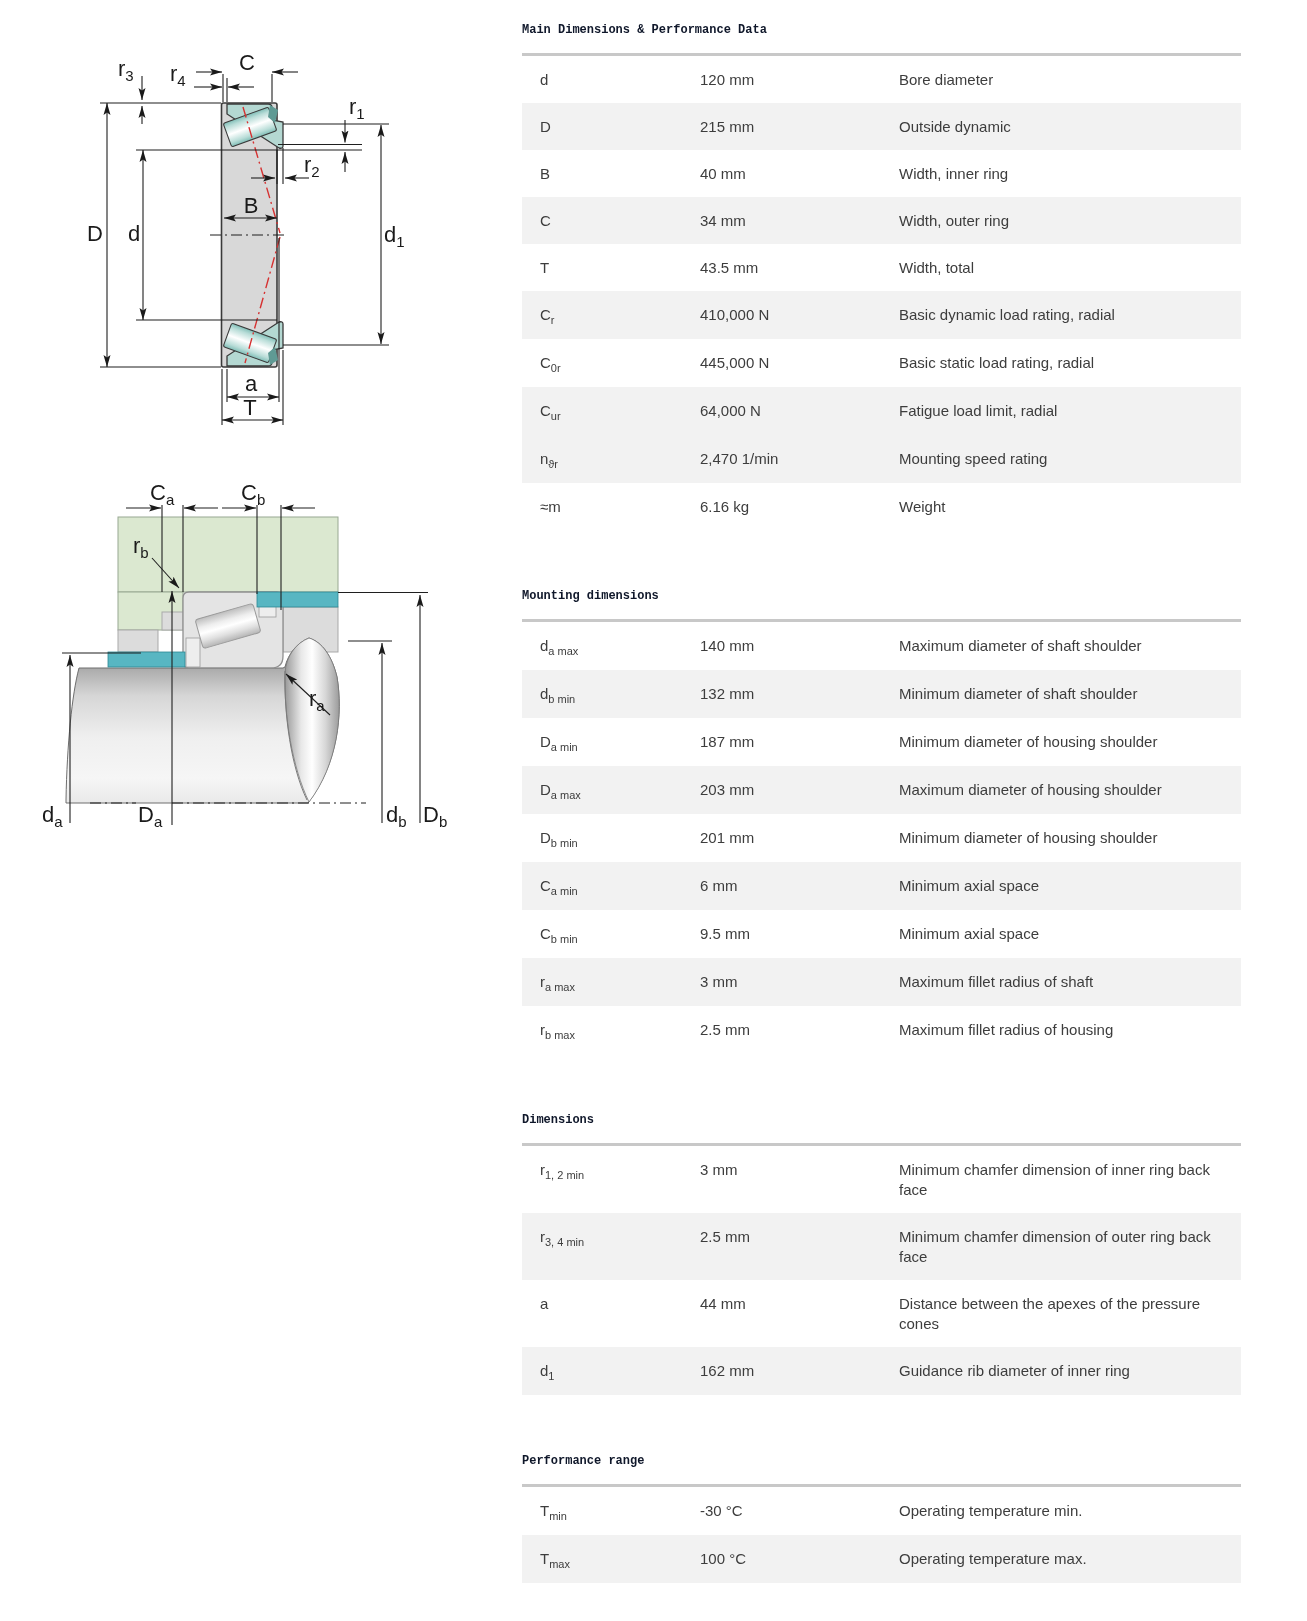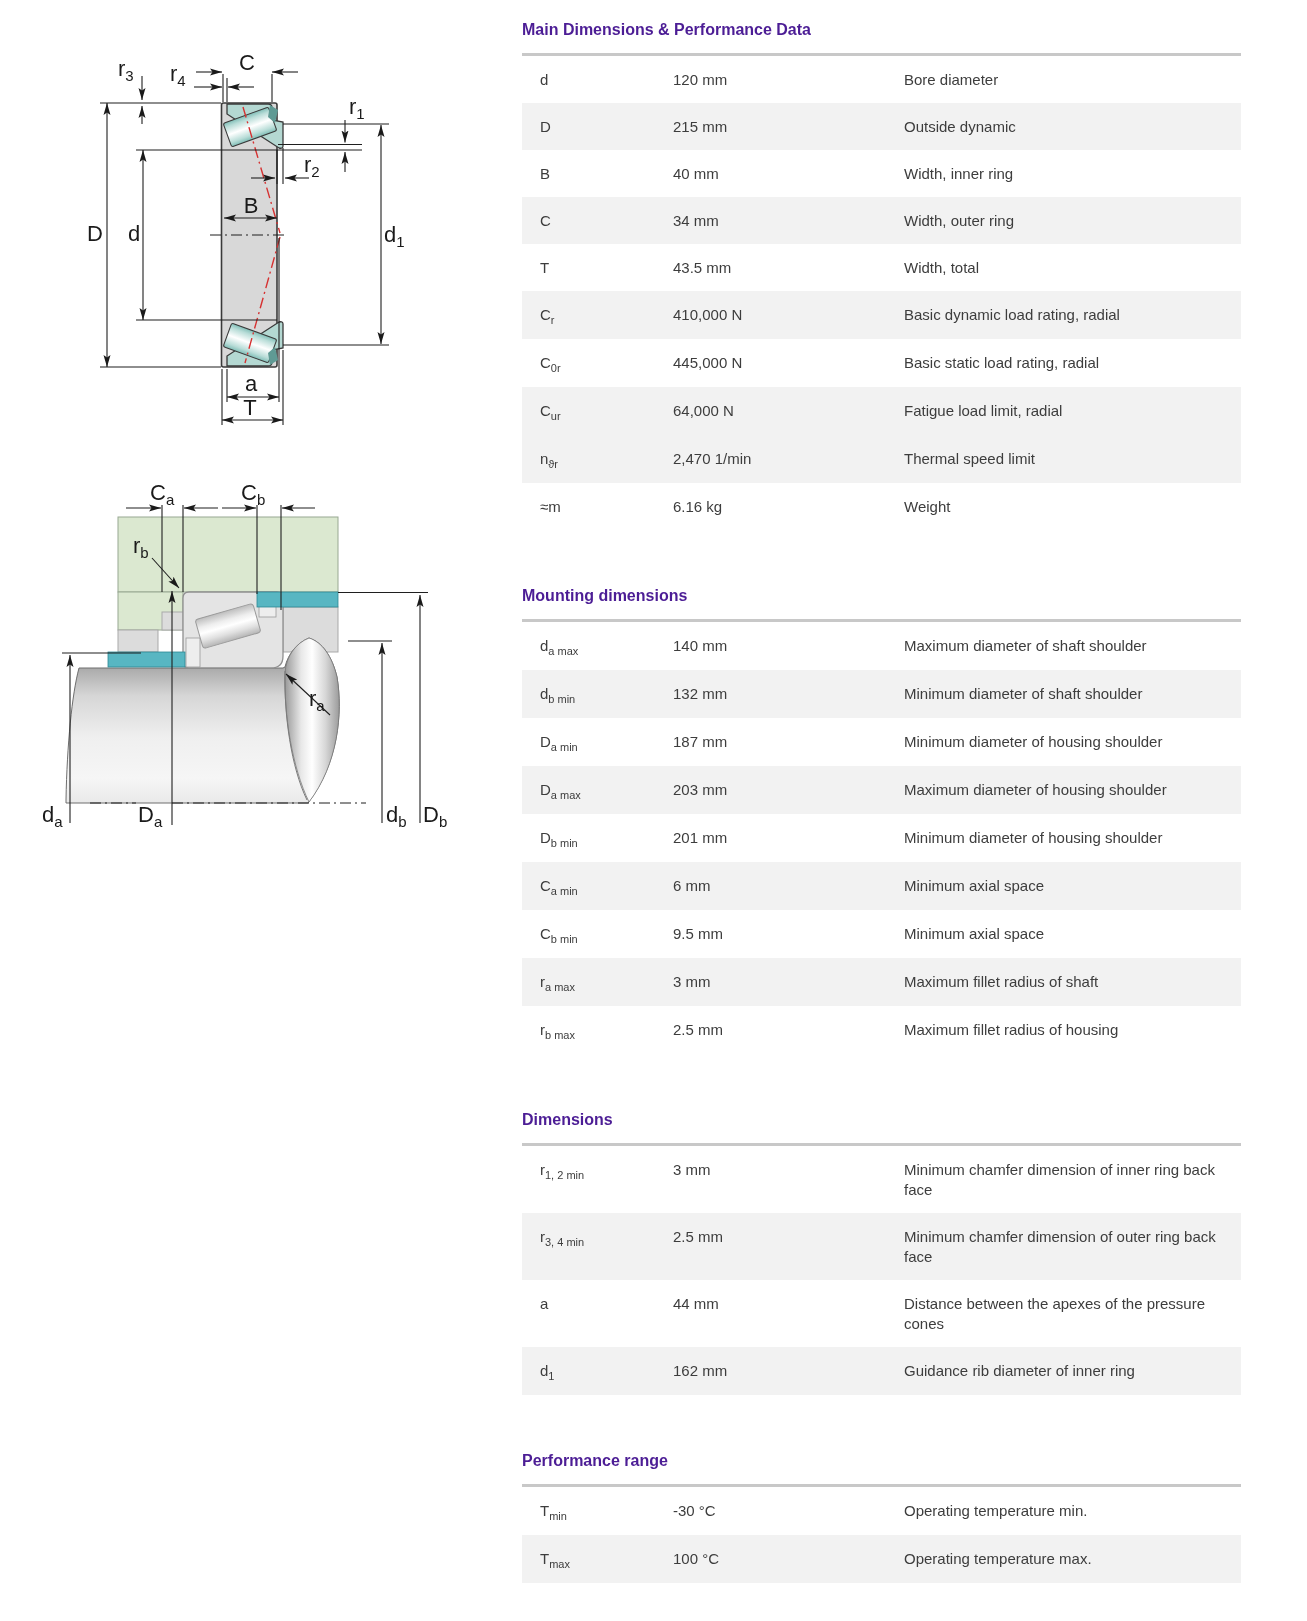--- a/index.html
+++ b/index.html
@@ -4,33 +4,33 @@
 <style>
   html,body{margin:0;padding:0;}
   body{
     width:1307px;height:1621px;position:relative;overflow:hidden;
     background:#ffffff;font-family:"Liberation Sans",sans-serif;
   }
   #diagram1{position:absolute;left:0;top:0;}
   #diagram2{position:absolute;left:0;top:470px;}
   #tables{position:absolute;left:522px;top:20px;width:719px;}
   .section-title{
-    font-size:16px;font-weight:bold;color:#4c1d95;
-    margin:0 0 13px 0;line-height:20px;
+    font-size:12px;font-weight:bold;color:#0f172a;
+    margin:0 0 13px 0;line-height:20px;font-family:Liberation Mono, monospace;
   }
   .spec-section + .spec-section{margin-top:56px;}
   .rule{height:3px;background:var(--rule,#c8c8c8);}
   .row{
     display:flex;align-items:flex-start;
     padding:13.5px 0;line-height:20px;font-size:15px;color:var(--text,#3d3d3d);
   }
   .row.alt{background:var(--row-alt,#f2f2f2);}
   .c.sym{width:133px;padding-left:18px;flex:none;}
-  .c.val{width:199px;flex:none;}
-  .c.desc{width:330px;flex:none;margin-left:32px;}
+  .c.val{width:199px;flex:none;margin-left:27px;}
+  .c.desc{width:330px;flex:none;}
   .c.sym sub{font-size:11px;line-height:1;}
   svg text{fill:#1a1a1a;font-family:"Liberation Sans",sans-serif;}
 </style>
 </head>
 <body>
 
 <svg id="diagram1" width="500" height="470" viewBox="0 0 500 470">
   <defs>
     <marker id="ah1" viewBox="0 0 12 8" refX="12" refY="4" markerWidth="12" markerHeight="8" markerUnits="userSpaceOnUse" orient="auto-start-reverse">
       <path d="M0,0.5 L12,4 L0,7.5 L2.5,4 Z" fill="#1a1a1a"></path>
@@ -238,21 +238,21 @@
         <div class="c desc">Basic static load rating, radial</div>
       </div>
       <div class="row alt">
         <div class="c sym">C<sub>ur</sub></div>
         <div class="c val">64,000 N</div>
         <div class="c desc">Fatigue load limit, radial</div>
       </div>
       <div class="row alt">
         <div class="c sym">n<sub>ϑr</sub></div>
         <div class="c val">2,470 1/min</div>
-        <div class="c desc">Thermal speed limit</div>
+        <div class="c desc">Mounting speed rating</div>
       </div>
       <div class="row">
         <div class="c sym">≈m</div>
         <div class="c val">6.16 kg</div>
         <div class="c desc">Weight</div>
       </div>
     </section>
     <section class="spec-section">
       <h2 class="section-title">Mounting dimensions</h2>
       <div class="rule"></div>

